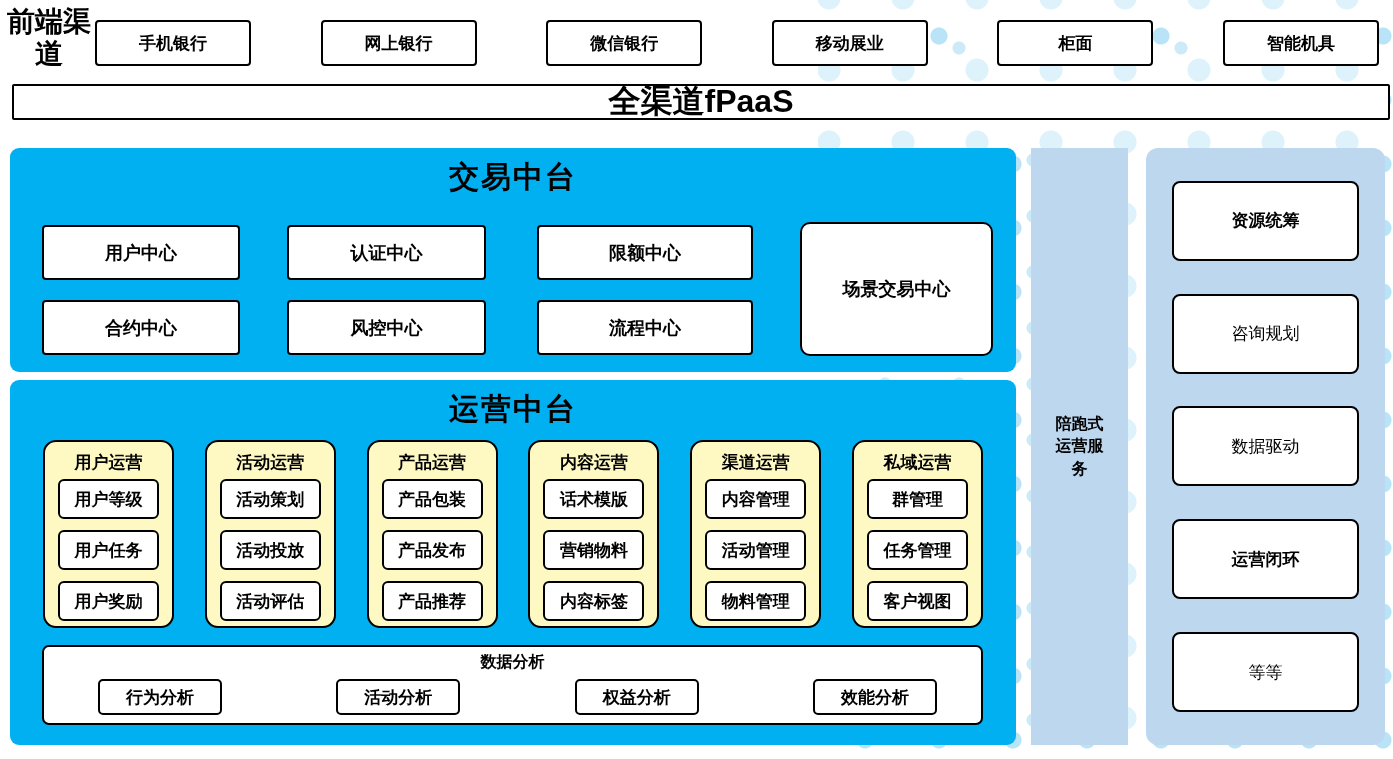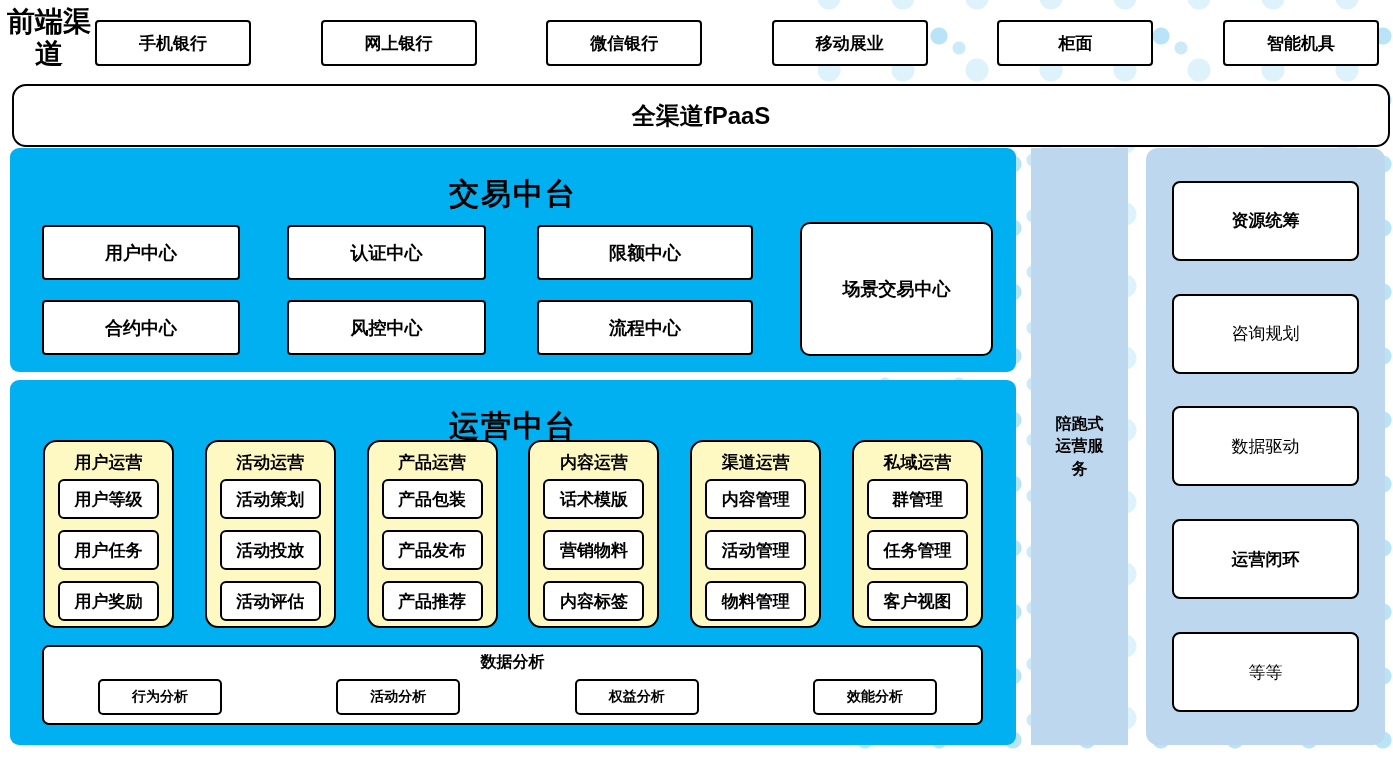--- a/index.html
+++ b/index.html
@@ -32,29 +32,29 @@
     left:95px; top:20px; width:1284px; height:46px;
     display:flex; justify-content:space-between;
   }
   .wbox {
     background:#fff; border:2px solid #000;
     display:flex; align-items:center; justify-content:center;
   }
   .chbox { width:156px; height:46px; border-radius:4px; font-size:17px; font-weight:600; }
 
   .fpaas {
-    left:12px; top:84px; width:1378px; height:63px;
-    border-radius:14px; font-size:24px; font-weight:600;
+    left:12px; top:84px; width:1378px; height:36px;
+    border-radius:2px; font-size:32px; font-weight:600;
   }
 
   .panel { background:#00B0F0; border-radius:9px; }
   .panel-trade { left:10px; top:148px; width:1006px; height:224px; }
   .panel-ops   { left:10px; top:380px; width:1006px; height:365px; }
   .panel-title {
-    text-align:center; padding-top:26px;
+    text-align:center; padding-top:9px;
     font-family:"Liberation Serif", serif;
     font-weight:700; font-size:30px; letter-spacing:2px;
   }
   .tbox { position:absolute; height:55px; border-radius:4px; font-size:18px; font-weight:600; }
   .t-r1c1 { left:32px;  top:77px;  width:198px; }
   .t-r1c2 { left:277px; top:77px;  width:199px; }
   .t-r1c3 { left:527px; top:77px;  width:216px; }
   .t-r2c1 { left:32px;  top:152px; width:198px; }
   .t-r2c2 { left:277px; top:152px; width:199px; }
   .t-r2c3 { left:527px; top:152px; width:216px; }
@@ -72,21 +72,21 @@
   .group-title { font-size:17px; font-weight:700; height:29px; display:flex; align-items:center; }
   .group-items { display:flex; flex-direction:column; gap:11px; margin-top:2px; }
   .gitem { width:101px; height:40px; border-radius:6px; font-size:17px; font-weight:600; }
 
   .analysis {
     position:absolute; left:32px; top:265px; width:941px; height:80px;
     background:#fff; border:2px solid #000; border-radius:7px;
   }
   .analysis-title { text-align:center; font-size:16px; font-weight:600; margin-top:5px; }
   .analysis-row { display:flex; justify-content:space-between; padding:0 44px 0 54px; margin-top:6px; }
-  .aitem { width:124px; height:36px; border-radius:5px; font-size:14px; font-weight:600; }
+  .aitem { width:124px; height:36px; border-radius:5px; font-size:17px; font-weight:600; }
 
   .strip {
     left:1031px; top:148px; width:97px; height:597px; background:#BDD7EE;
     display:flex; align-items:center; justify-content:center;
   }
   .strip-text { width:56px; font-size:16px; font-weight:600; line-height:1.4; text-align:center; }
 
   .panel-right {
     left:1146px; top:148px; width:239px; height:597px;
     background:#BDD7EE; border-radius:12px;

